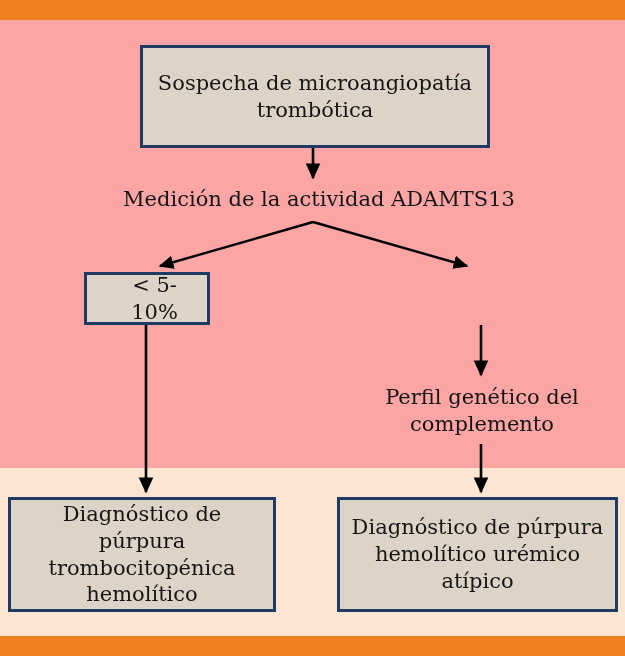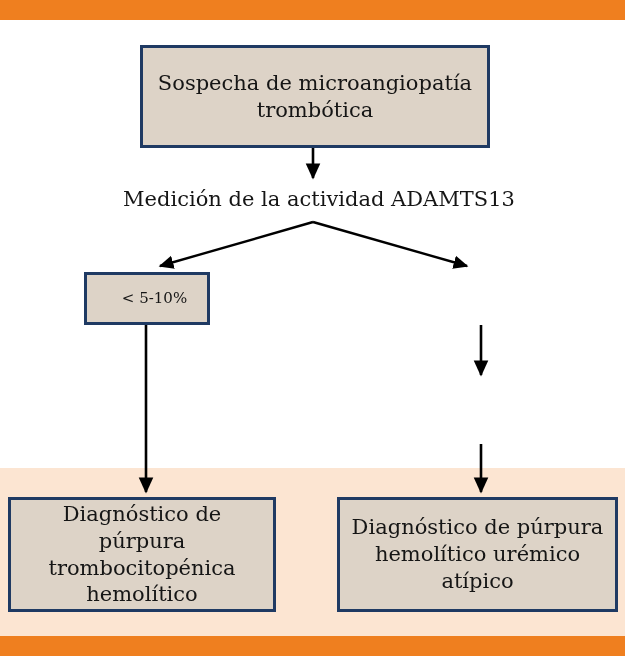--- a/index.html
+++ b/index.html
@@ -12,21 +12,21 @@
     background: #fce5d2;
     font-family: "DejaVu Serif", "Liberation Serif", serif;
     overflow: hidden;
     position: relative;
   }
 
   #figure {
     position: relative;
     width: 625px;
     height: 468px;
-    background: #ffffff;
+    background: #fca5a5;
   }
 
   .bar {
     position: absolute;
     left: 0;
     width: 625px;
     background: #ef7f1f;
   }
   .bar-top    { top: 0;     height: 20px; }
   .bar-bottom { top: 636px; height: 20px; }
@@ -48,21 +48,21 @@
   }
 
   #node-suspicion {
     left: 140px;  top: 45px;
     width: 350px; height: 103px;
     font-size: 21px;
   }
   #node-low {
     left: 84px;   top: 272px;
     width: 126px; height: 53px;
-    font-size: 15px;
+    font-size: 21px;
     padding-left: 23px;
   }
   #node-high {
     left: 418px;  top: 272px;
     width: 127px; height: 53px;
     font-size: 21px;
   }
   #node-ttp {
     left: 8px;    top: 497px;
     width: 268px; height: 115px;
@@ -140,20 +140,22 @@
   </svg>
 
   <div class="node" id="node-suspicion">Sospecha de microangiopatía
 trombótica</div>
 
   <div class="plain-label" id="label-adamts">Medición de la actividad ADAMTS13</div>
 
   <div class="node" id="node-low">&lt; 5-10%</div>
 
 
+  <div class="plain-label" id="label-complement">Perfil genético del
+complemento</div>
 
   <div class="node" id="node-ttp">Diagnóstico de púrpura
 trombocitopénica
 hemolítico</div>
 
   <div class="node" id="node-ahus">Diagnóstico de púrpura
 hemolítico urémico
 atípico</div>
 
 </div>

